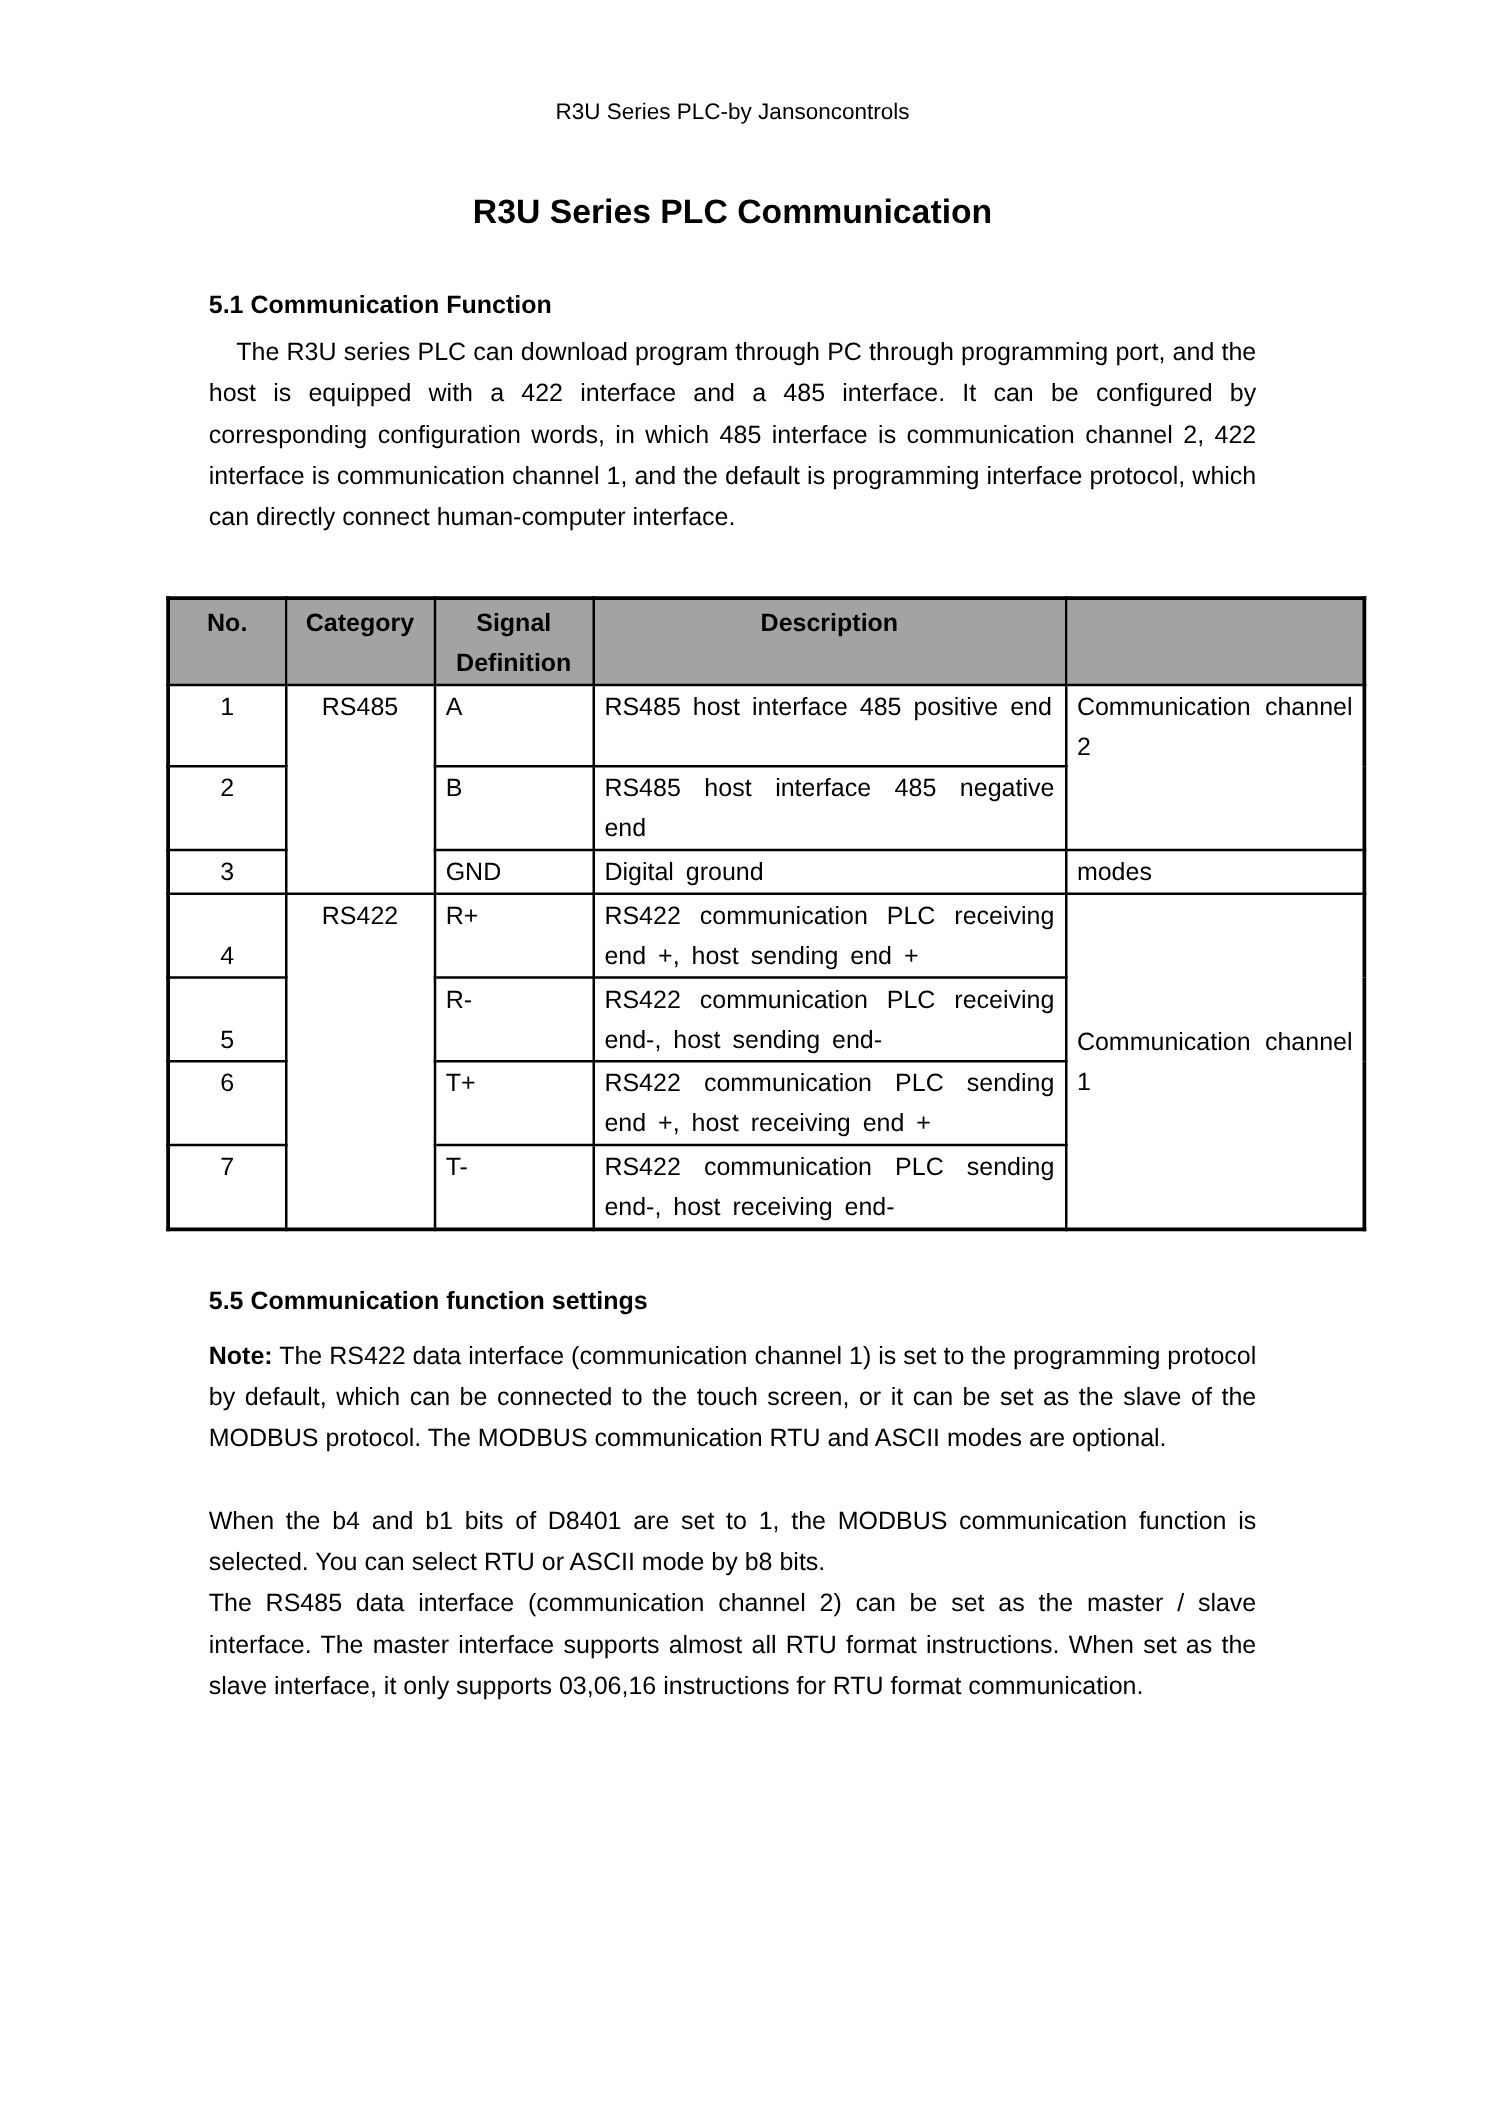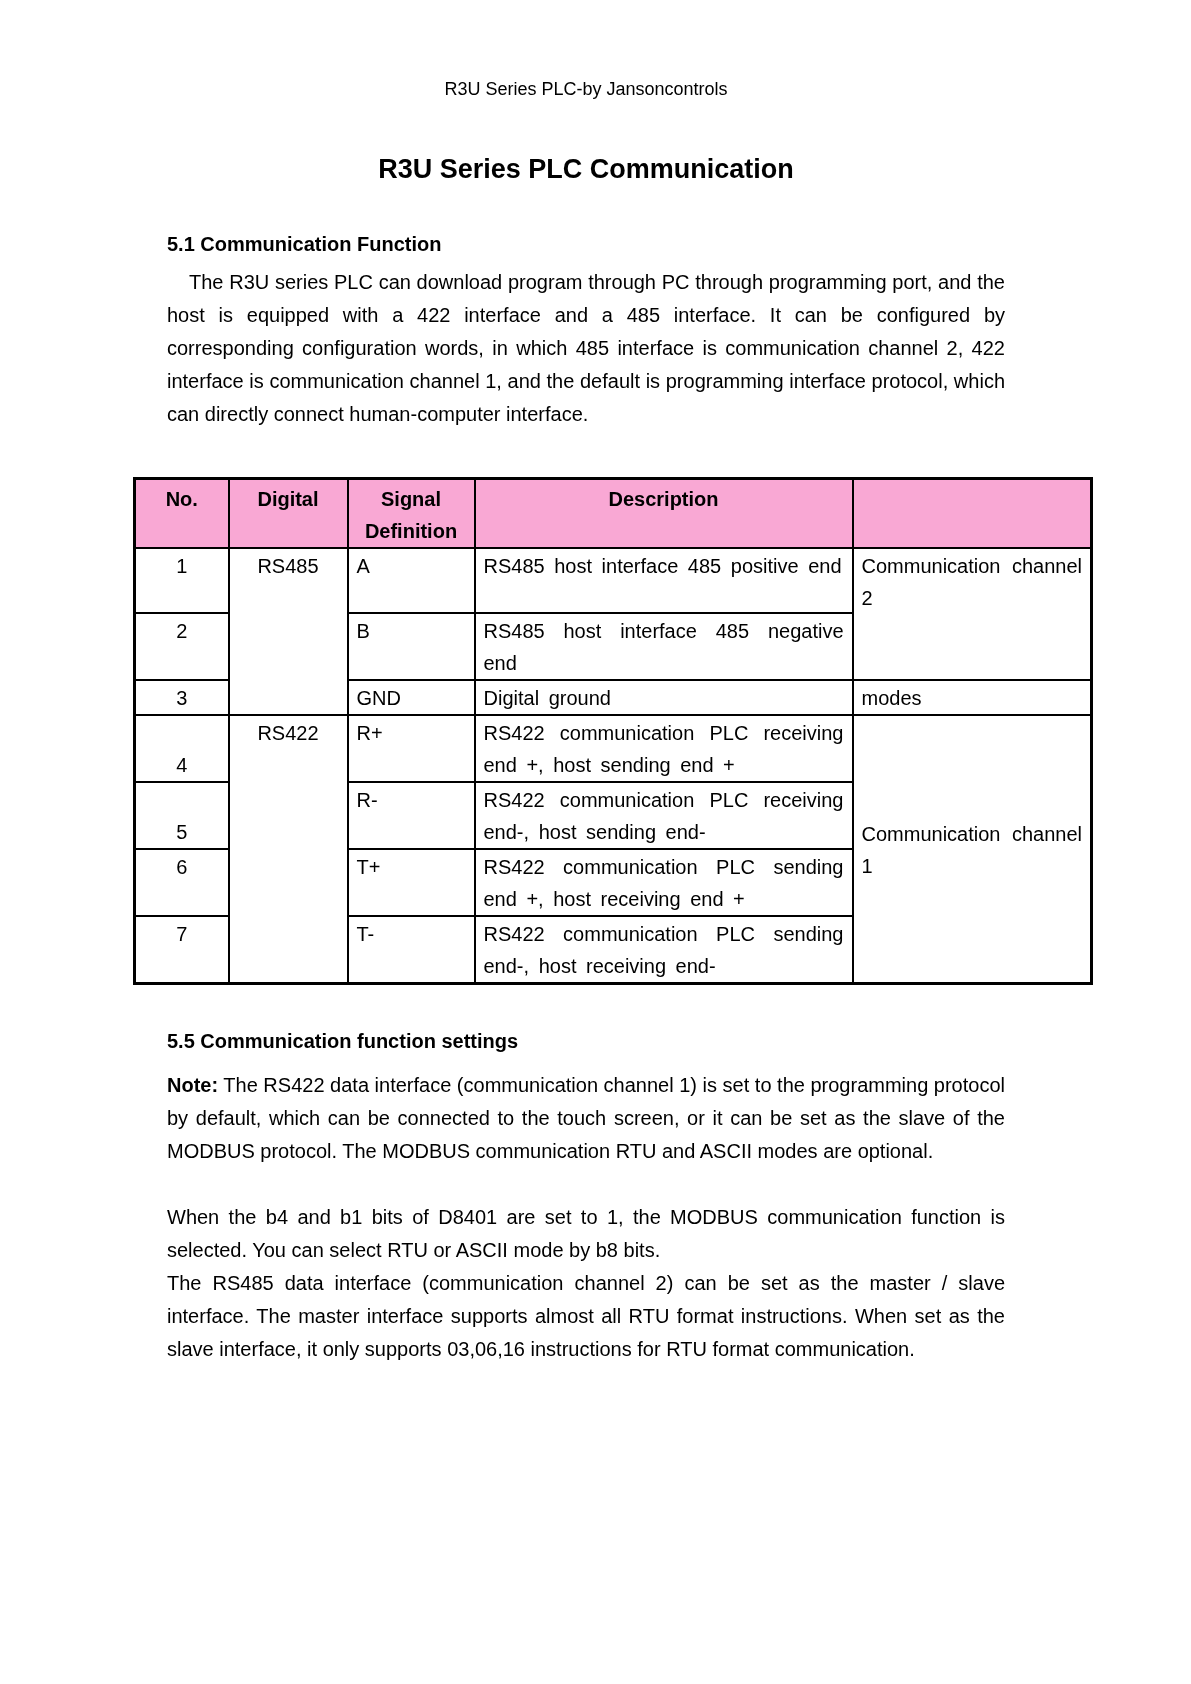--- a/index.html
+++ b/index.html
@@ -58,21 +58,21 @@
     font-size: 20px;
   }
   table.wiring th, table.wiring td {
     border: 2px solid #000;
     line-height: 32px;
     vertical-align: top;
     padding: 1px 8px 0 8px;
     overflow: hidden;
   }
   table.wiring th {
-    background: #f9a8d4;
+    background: #a3a3a3;
     font-weight: bold;
     text-align: center;
     vertical-align: top;
     padding-top: 3px;
   }
   tr.hrow { height: 63px; }
   tr.r1 { height: 65px; }
   tr.r2 { height: 61px; }
   tr.r3 { height: 32px; }
   tr.r4, tr.r5, tr.r6, tr.r7 { height: 64px; }
@@ -108,21 +108,21 @@
     <colgroup>
       <col style="width:94px">
       <col style="width:119px">
       <col style="width:127px">
       <col style="width:378px">
       <col style="width:239px">
     </colgroup>
     <tbody>
       <tr class="hrow">
         <th>No.</th>
-        <th>Digital</th>
+        <th>Category</th>
         <th>Signal Definition</th>
         <th>Description</th>
         <th></th>
       </tr>
       <tr class="r1">
         <td class="no">1</td>
         <td class="cat" rowspan="3">RS485</td>
         <td class="sig">A</td>
         <td class="desc">RS485 host interface 485 positive end</td>
         <td class="chan" rowspan="2">Communication channel 2</td>

